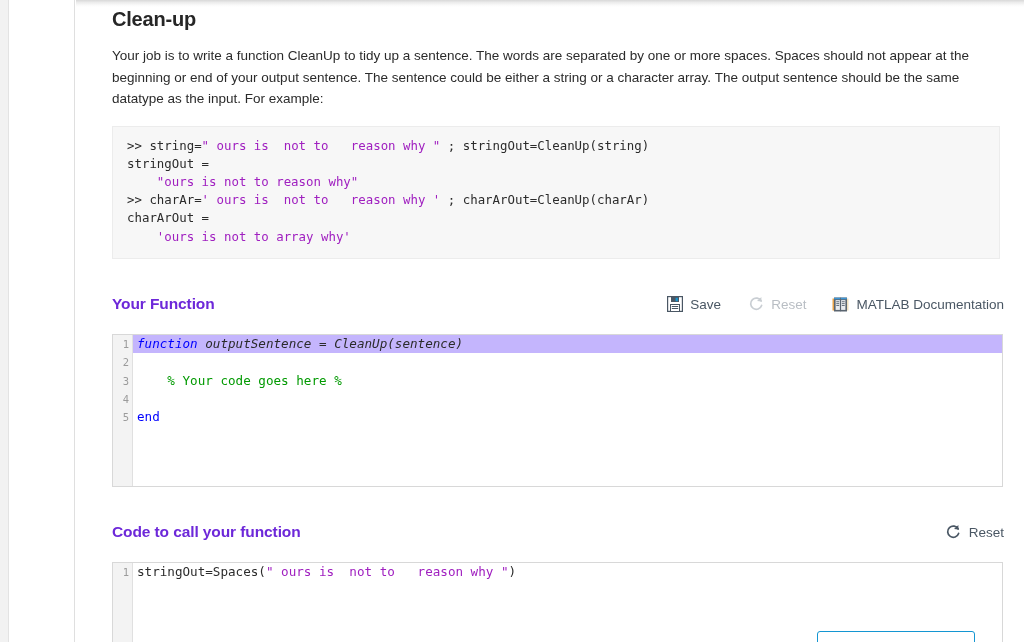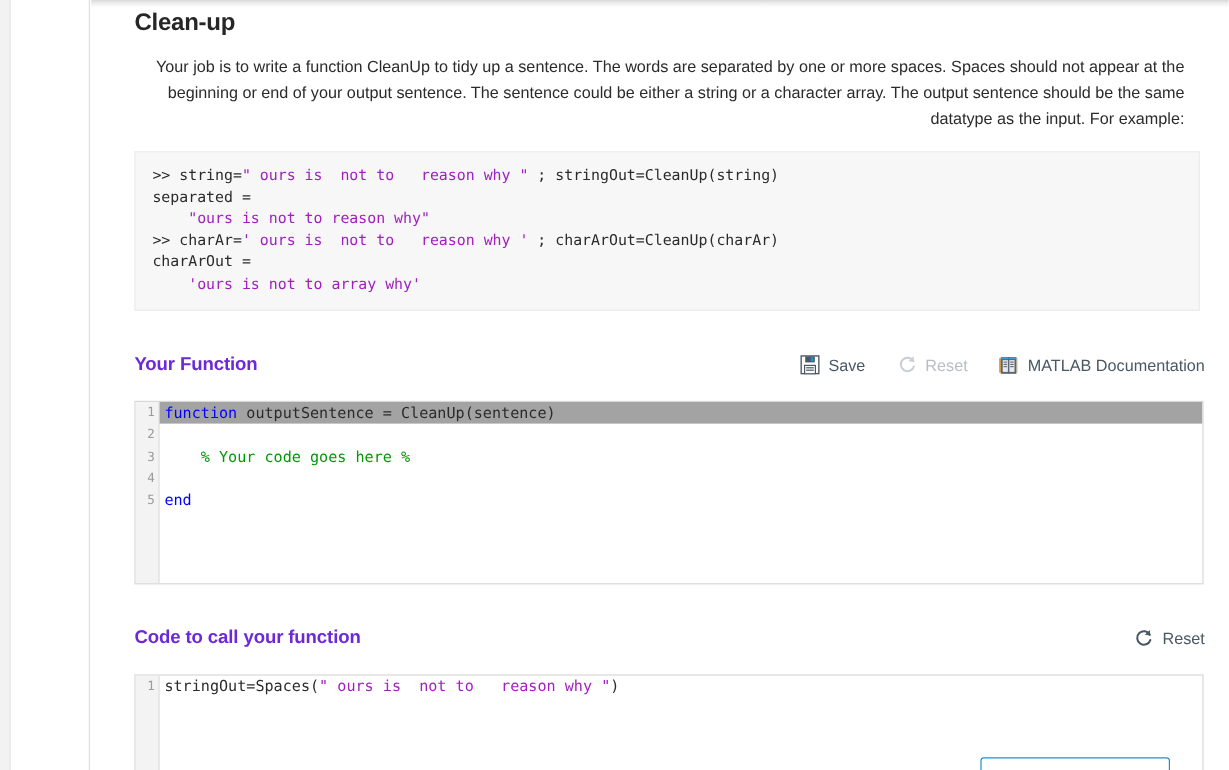--- a/index.html
+++ b/index.html
@@ -64,21 +64,20 @@
     padding: 8px 0 0 0;
     letter-spacing: -0.2px;
   }
 
   p.desc {
     font-size: 13.5px;
     line-height: 21.5px;
     color: #2b2b2b;
     margin: 14px 0 0 0;
     width: 875px;
-    text-align: right;
   }
 
   
   .example-block {
     margin-top: 16px;
     width: 888px;
     background: #f7f7f7;
     border: 1px solid #ececec;
     box-sizing: border-box;
     padding: 10px 14px 12px 14px;
@@ -161,21 +160,21 @@
   }
   .cline {
     font-family: "DejaVu Sans Mono", "Liberation Mono", monospace;
     font-size: 12.6px;
     line-height: 18.4px;
     color: #2b2b2b;
     white-space: pre;
     padding-left: 4px;
     height: 18.4px;
   }
-  .cline.active { background: #a3a3a3; }
+  .cline.active { background: #c4b5fd; font-style: italic; }
 
   
   .submit-btn {
     position: absolute;
     left: 817px;
     top: 631px;
     width: 158px;
     height: 30px;
     border: 1px solid #1496d2;
     border-radius: 3px;
@@ -199,21 +198,21 @@
   <div class="scroll-shadow"></div>
 
   <div class="content">
 
     <h1 class="page-title">Clean-up</h1>
 
     <p class="desc">Your job is to write a function CleanUp to tidy up a sentence. The words are separated by one or more spaces. Spaces  should not appear at the beginning or end of your output sentence.  The sentence could be either a string or a character array. The output sentence should be the same datatype as the input. For example:</p>
 
     <div class="example-block">
       <div class="mono"><span>&gt;&gt; </span><span>string=</span><span class="tok-str">" ours is  not to   reason why "</span><span> ; stringOut=CleanUp(string)</span></div>
-      <div class="mono"><span></span><span>separated =</span><span class="tok-str"></span><span></span></div>
+      <div class="mono"><span></span><span>stringOut =</span><span class="tok-str"></span><span></span></div>
       <div class="mono"><span>    </span><span></span><span class="tok-str">"ours is not to reason why"</span><span></span></div>
       <div class="mono"><span>&gt;&gt; </span><span>charAr=</span><span class="tok-str">' ours is  not to   reason why '</span><span> ; charArOut=CleanUp(charAr)</span></div>
       <div class="mono"><span></span><span>charArOut =</span><span class="tok-str"></span><span></span></div>
       <div class="mono"><span>    </span><span></span><span class="tok-str">'ours is not to array why'</span><span></span></div>
     </div>
 
     <div class="section-head">
       <h2>Your Function</h2>
 
       <div class="toolbar">

